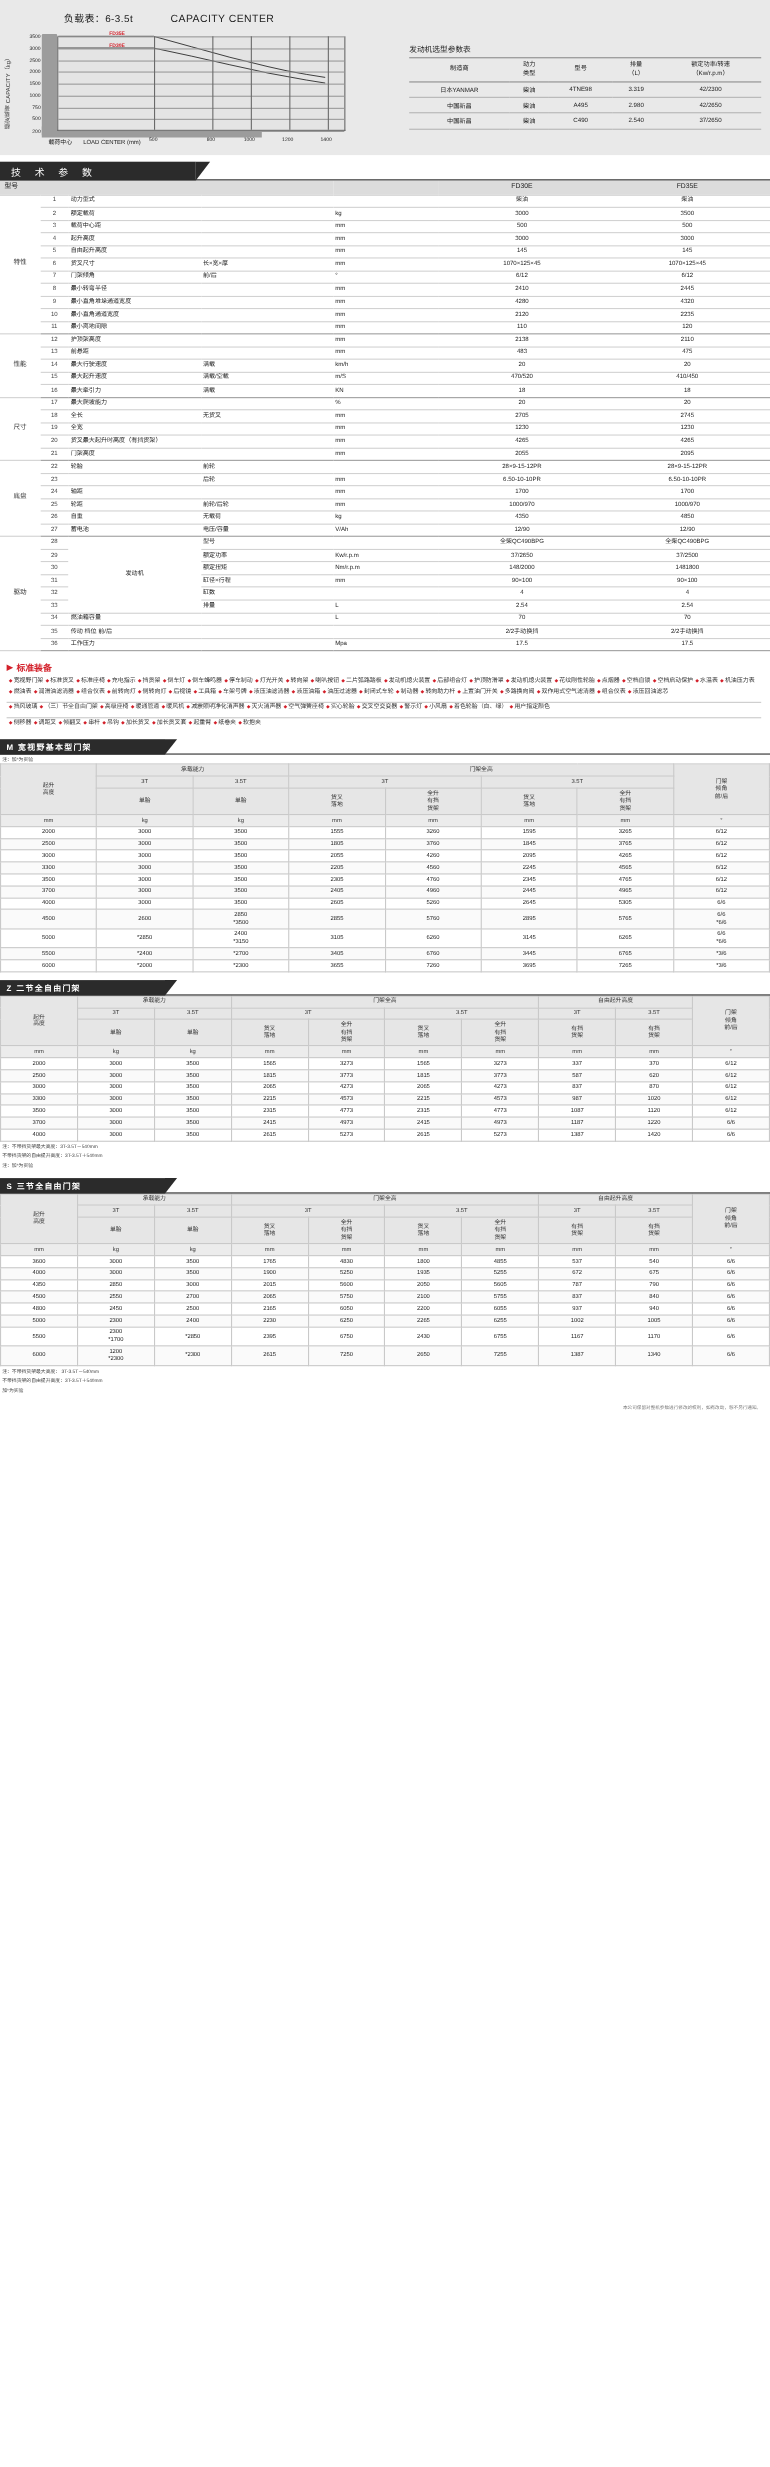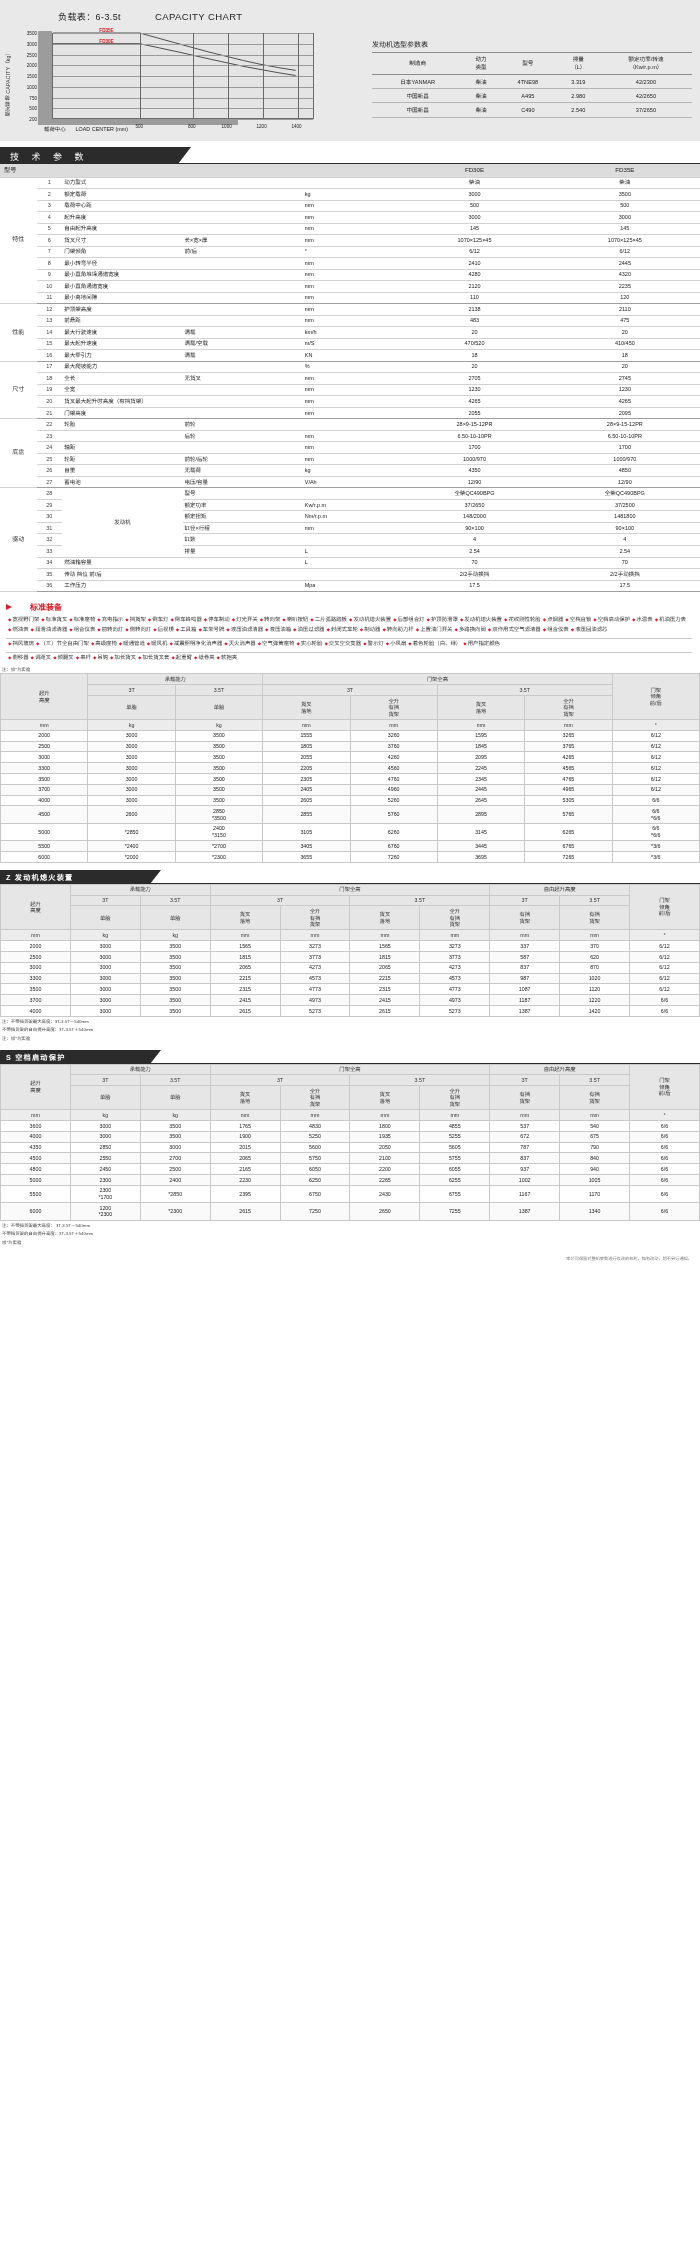--- a/index.html
+++ b/index.html
@@ -68,21 +68,21 @@
   td.num { width:24px; text-align:center; color:#444; }
   td.nm  { width:112px; padding-left:2px; }
   td.sub { width:78px; }
   td.unit{ width:90px; }
   td.v   { width:140px; text-align:center; }
   tr.grp td { border-bottom:1px solid #9e9e9e; }
   td.subgrp { width:44px; text-align:center; }
 
   
   .feat { padding:5px 8px 2px 6px; }
-  .feat-hd { display:flex; align-items:center; gap:18px; font-size:8px; font-weight:bold; color:#d3202a; margin:4px 0 3px 0; }
+  .feat-hd { display:flex; align-items:center; gap:3px; font-size:8px; font-weight:bold; color:#d3202a; margin:4px 0 3px 0; }
   .tri { width:0;height:0;border-left:6px solid #d3202a;border-top:3.6px solid transparent;border-bottom:3.6px solid transparent; }
   .feat-body { font-size:5.4px; line-height:1.75; color:#333; }
   .feat-body span.it { white-space:nowrap; }
   .feat-body span.it:before { content:"◆"; color:#d3202a; font-size:4.4px; margin:0 1px 0 2px; }
   .feat-rule { border-bottom:.6px solid #cacaca; margin-top:4px; }
 
   
   .mast-banner { position:relative; height:14px; margin:7px 0 0 0; }
   .mast-banner .bar { position:absolute; left:0; top:0; height:14px; width:150px; background:#2b2b2b; }
   .mast-banner .bar:after { content:""; position:absolute; right:-11px; top:0; border-top:14px solid #2b2b2b; border-right:11px solid transparent; }
@@ -98,21 +98,21 @@
   .note { font-size:4.4px; color:#444; line-height:1.5; padding:2px 0 0 2px; }
   .footnote { text-align:right; font-size:4.2px; color:#777; padding:8px 8px 10px 0; }
 </style>
 </head>
 <body>
 
 <div class="page">
 
   <div class="chart-block">
     <div class="chart-title">
-      <span>负载表：6-3.5t</span><span class="en">CAPACITY CHART</span>
+      <span>负载表：6-3.5t</span><span class="en">CAPACITY CENTER</span>
     </div>
     <div class="chart-area">
       <div class="chart-left">
         <div class="ylabel">额定载荷 CAPACITY（kg）</div>
         <div class="chart-grid-wrap">
           <div class="gray-L"></div>
           <div class="gray-base"></div>
           <div class="yticks" id="yticks">
               <div class="ytick" style="top: 88px;">200</div>
               <div class="ytick" style="top: 77.25px;">500</div>
@@ -512,20 +512,25 @@
     <div class="feat-body" id="std-list"><span class="it">宽视野门架</span><span class="it">标准货叉</span><span class="it">标准座椅</span><span class="it">充电指示</span><span class="it">挡货架</span><span class="it">倒车灯</span><span class="it">倒车蜂鸣器</span><span class="it">停车制动</span><span class="it">灯光开关</span><span class="it">转向架</span><span class="it">喇叭按钮</span><span class="it">二片弧路踏板</span><span class="it">发动机熄火装置</span><span class="it">后部组合灯</span><span class="it">护顶防滑罩</span><span class="it">发动机熄火装置</span><span class="it">花纹刚性轮胎</span><span class="it">点烟器</span><span class="it">空档自锁</span><span class="it">空档启动保护</span><span class="it">水温表</span><span class="it">机油压力表</span><span class="it">燃油表</span><span class="it">润滑油滤清器</span><span class="it">组合仪表</span><span class="it">前转向灯</span><span class="it">侧转向灯</span><span class="it">后视镜</span><span class="it">工具箱</span><span class="it">车架号牌</span><span class="it">液压油滤清器</span><span class="it">液压油箱</span><span class="it">油压过滤器</span><span class="it">封闭式车轮</span><span class="it">制动器</span><span class="it">转向助力杆</span><span class="it">上置油门开关</span><span class="it">多路换向阀</span><span class="it">双作用式空气滤清器</span><span class="it">组合仪表</span><span class="it">液压回油滤芯</span></div>
     <div class="feat-rule"></div>
 
     <div class="feat-body" id="opt-list"><span class="it">挡风玻璃</span><span class="it">（三）节全自由门架</span><span class="it">高级座椅</span><span class="it">暖通管道</span><span class="it">暖风机</span><span class="it">减震照明净化消声器</span><span class="it">灭火消声器</span><span class="it">空气弹簧座椅</span><span class="it">实心轮胎</span><span class="it">交叉空交变器</span><span class="it">警示灯</span><span class="it">小风扇</span><span class="it">着色轮胎（白、绿）</span><span class="it">用户指定颜色</span></div>
     <div class="feat-rule"></div>
 
     <div class="feat-body" id="att-list"><span class="it">侧移器</span><span class="it">调距叉</span><span class="it">倾翻叉</span><span class="it">串杆</span><span class="it">吊钩</span><span class="it">加长货叉</span><span class="it">加长货叉套</span><span class="it">起重臂</span><span class="it">纸卷夹</span><span class="it">软抱夹</span></div>
   </div>
 
   <div id="mast-zone">
+      <div class="mast-banner">
+        <div class="bar"></div>
+        <div class="txt">M  宽视野基本型门架</div>
+        <div class="rule"></div>
+      </div>
       <div class="note">注：加*为实验</div>
       <table class="mast">
         <thead>
           <tr>
             <th rowspan="3">起升<br>高度</th>
             <th colspan="2">承载能力</th>
             <th colspan="4">门架全高</th>
             <th rowspan="3">门架<br>倾角<br>前/后</th>
           </tr>
           <tr>
@@ -661,21 +666,21 @@
             <td>3655</td>
             <td>7260</td>
             <td>3695</td>
             <td>7265</td>
             <td>*3/6</td>
           </tr>
         </tbody>
       </table>
       <div class="mast-banner">
         <div class="bar"></div>
-        <div class="txt">Z  发动机熄火装置</div>
+        <div class="txt">Z  二节全自由门架</div>
         <div class="rule"></div>
       </div>
       <table class="mast">
         <thead>
           <tr>
             <th rowspan="3">起升<br>高度</th>
             <th colspan="2">承载能力</th>
             <th colspan="4">门架全高</th>
             <th colspan="2">自由起升高度</th>
             <th rowspan="3">门架<br>倾角<br>前/后</th>
@@ -796,21 +801,21 @@
             <td>1420</td>
             <td>6/6</td>
           </tr>
         </tbody>
       </table>
       <div class="note">注：不带挡货架最大高度：3T-3.5T－540mm</div>
       <div class="note">不带挡货架的自由提升高度：3T-3.5T＋540mm</div>
       <div class="note">注：加*为实验</div>
       <div class="mast-banner">
         <div class="bar"></div>
-        <div class="txt">S  空档启动保护</div>
+        <div class="txt">S  三节全自由门架</div>
         <div class="rule"></div>
       </div>
       <table class="mast">
         <thead>
           <tr>
             <th rowspan="3">起升<br>高度</th>
             <th colspan="2">承载能力</th>
             <th colspan="4">门架全高</th>
             <th colspan="2">自由起升高度</th>
             <th rowspan="3">门架<br>倾角<br>前/后</th>

